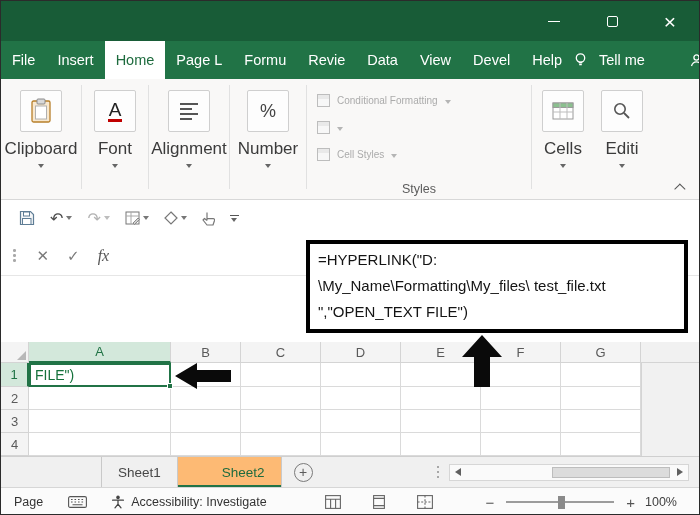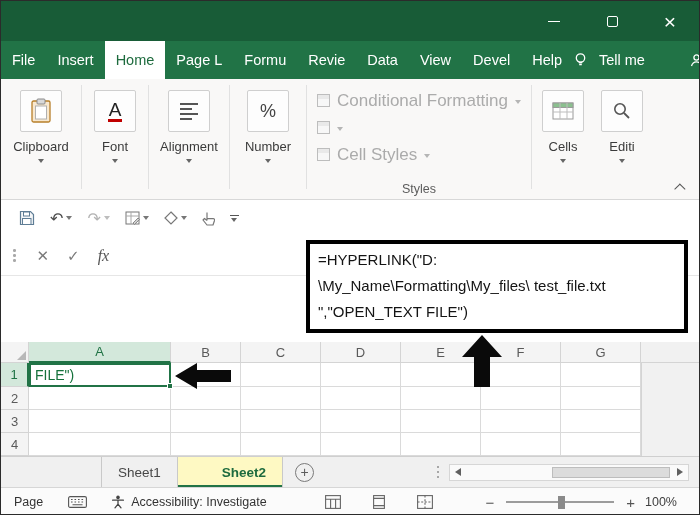--- a/index.html
+++ b/index.html
@@ -20,30 +20,30 @@
   .menubar { position: absolute; left: 0; top: 40px; width: 100%; height: 38px; background: #217346; display: flex; align-items: stretch; color: #fff; font-size: 14.5px; }
   .mtab { display: flex; align-items: center; padding: 0 11px; white-space: nowrap; }
   .mtab.active { background: #fff; color: #1e6b3e; }
   .msep { width: 1px; height: 17px; background: rgba(255,255,255,.5); align-self: center; }
   .mright { margin-left: auto; display: flex; align-items: center; padding-right: 16px; gap: 7px; }
   .mright .gap { width: 26px; }
   
   .ribbon { position: absolute; left: 0; top: 78px; width: 100%; height: 121px; background: #f9f8f7; border-bottom: 1px solid #d8d8d8; display: flex; }
   .rg { display: flex; flex-direction: column; align-items: center; padding-top: 11px; }
   .rg-tile { width: 42px; height: 42px; background: #fdfdfd; border: 1px solid #cfcfcf; border-radius: 2px; display: flex; align-items: center; justify-content: center; margin-bottom: 5px; }
-  .rg-label { font-size: 13px; color: #3b3b3b; margin-top: 2px; }
+  .rg-label { font-size: 17px; color: #3b3b3b; margin-top: 2px; }
   .caret { display: inline-block; width: 0; height: 0; border-left: 3.5px solid transparent; border-right: 3.5px solid transparent; border-top: 4px solid #666; }
   .rg .caret { margin-top: 5px; }
   .vsep { width: 1px; background: #e1e1e1; height: 104px; margin-top: 6px; }
   .font-a { font-size: 19px; color: #222; border-bottom: 3px solid #c00000; line-height: 1.05; padding: 0 1px; }
   .align-bars { display: flex; flex-direction: column; gap: 3px; }
   .align-bars span { display: block; height: 2px; background: #555; }
   .pct { font-size: 18px; color: #444; }
   .styles-wrap { position: relative; width: 224px; padding: 8px 6px 0 10px; }
-  .styles-row { display: flex; align-items: center; gap: 7px; height: 27px; color: #ababab; font-size: 17px; white-space: nowrap; }
+  .styles-row { display: flex; align-items: center; gap: 7px; height: 27px; color: #ababab; font-size: 10px; white-space: nowrap; }
   .styles-ico { width: 13px; height: 13px; border: 1px solid #bdbdbd; background: linear-gradient(#e9e9e9 40%, #f7f7f7 40%); flex: 0 0 auto; }
   .styles-row .caret { border-top-color: #b5b5b5; margin-top: 2px; }
   .styles-glabel { position: absolute; left: 0; right: 0; bottom: 3px; text-align: center; font-size: 12.5px; color: #5c5c5c; }
   .ribbon-collapse { position: absolute; right: 12px; bottom: 7px; width: 9px; height: 9px; }
   .ribbon-collapse i { display: block; width: 8px; height: 8px; border-top: 1.6px solid #555; border-left: 1.6px solid #555; transform: rotate(45deg) translateY(3px); }
   
   .qat { position: absolute; left: 0; top: 199px; width: 100%; height: 36px; background: #fff; display: flex; align-items: center; padding-left: 12px; gap: 3px; }
   .qbtn { display: flex; align-items: center; gap: 3px; color: #4a4a4a; font-size: 16px; padding: 2px 6px; }
   .qbtn .caret { border-top-color: #777; }
   .qbtn.disabled { color: #b3b3b3; }
@@ -77,21 +77,21 @@
   .hline { position: absolute; left: 0; right: 0; height: 1px; background: #dadada; }
   .beyond { position: absolute; left: 612px; top: 0; right: 0; bottom: 0; background: #f1f1f1; border-left: 1px solid #d4d4d4; }
   .a1 { position: absolute; left: 0; top: 0; width: 142px; height: 24px; border: 2px solid #217346; background: #fff; z-index: 3; display: flex; align-items: center; padding-left: 4px; font-size: 14px; color: #15713b; }
   .fillhandle { position: absolute; right: -4px; bottom: -4px; width: 6px; height: 6px; background: #217346; border: 1px solid #fff; }
   .arrowL { position: absolute; left: 174px; top: 362px; z-index: 11; }
   .arrowU { position: absolute; left: 461px; top: 334px; z-index: 11; }
   
   .sheetbar { position: absolute; left: 0; top: 455px; width: 100%; height: 31px; background: #f0f0f0; border-top: 1px solid #cfcfcf; display: flex; align-items: stretch; font-size: 13.5px; }
   .sheet-spacer { width: 100px; }
   .stab { display: flex; align-items: center; padding: 0 16px; color: #474747; border-left: 1px solid #c9c9c9; border-right: 1px solid #c9c9c9; }
-  .stab.active { background: #fef9c3; color: #1e6b3e; font-weight: 700; box-shadow: inset 0 -2px 0 #217346; border-left: none; padding-left: 44px; }
+  .stab.active { background: #fdba74; color: #1e6b3e; font-weight: 400; box-shadow: inset 0 -2px 0 #217346; border-left: none; padding-left: 44px; }
   .addsheet { align-self: center; width: 19px; height: 19px; border: 1.4px solid #7a7a7a; border-radius: 50%; color: #5c5c5c; display: flex; align-items: center; justify-content: center; font-size: 14px; margin-left: 12px; line-height: 1; }
   .sdots { align-self: center; display: flex; flex-direction: column; gap: 2.5px; margin-left: auto; margin-right: 10px; }
   .sdots i { width: 2.5px; height: 2.5px; background: #8f8f8f; border-radius: 50%; }
   .hscroll { align-self: center; display: flex; align-items: center; width: 240px; height: 17px; border: 1px solid #d6d6d6; background: #fafafa; margin-right: 10px; }
   .tri-l { width: 0; height: 0; border-top: 4.5px solid transparent; border-bottom: 4.5px solid transparent; border-right: 6px solid #606060; margin: 0 5px; }
   .tri-r { width: 0; height: 0; border-top: 4.5px solid transparent; border-bottom: 4.5px solid transparent; border-left: 6px solid #606060; margin: 0 5px; }
   .htrack { flex: 1; position: relative; height: 100%; }
   .hthumb { position: absolute; right: 2px; top: 2px; height: 11px; width: 118px; background: #dcdcdc; border: 1px solid #bdbdbd; }
   
   .statusbar { position: absolute; left: 0; top: 486px; width: 100%; height: 29px; background: #fbfbfb; border-top: 1px solid #d6d6d6; display: flex; align-items: center; font-size: 12.5px; color: #333; }

